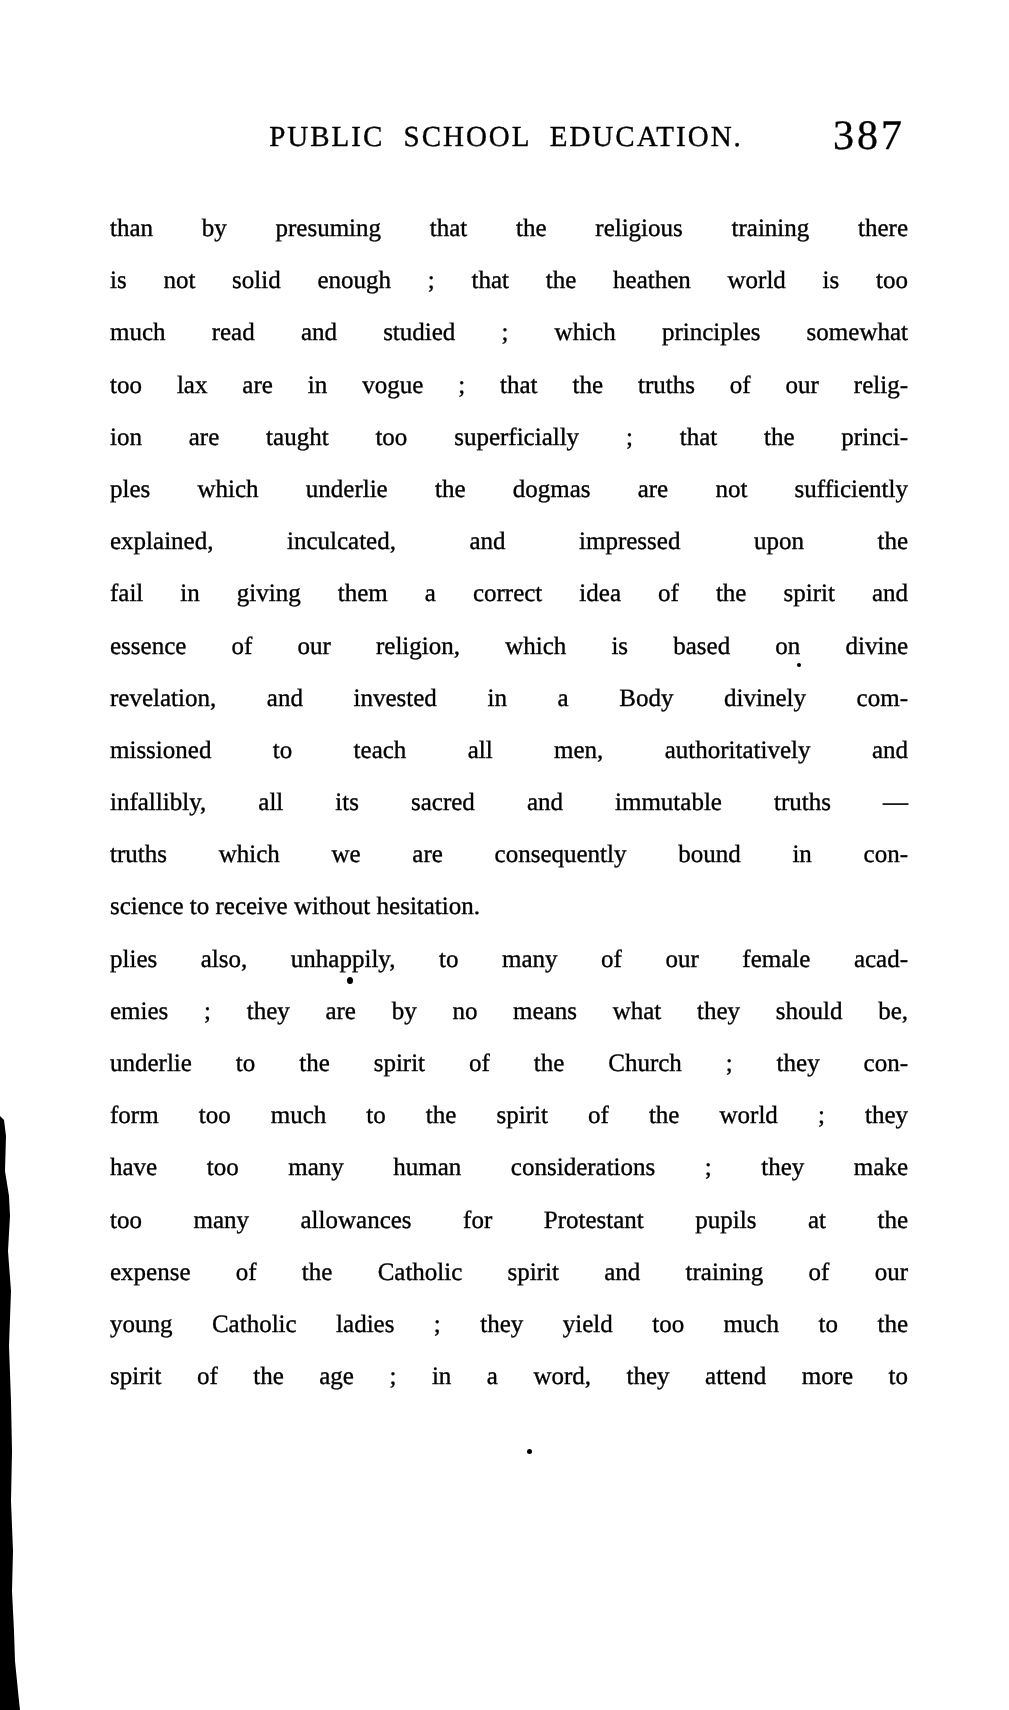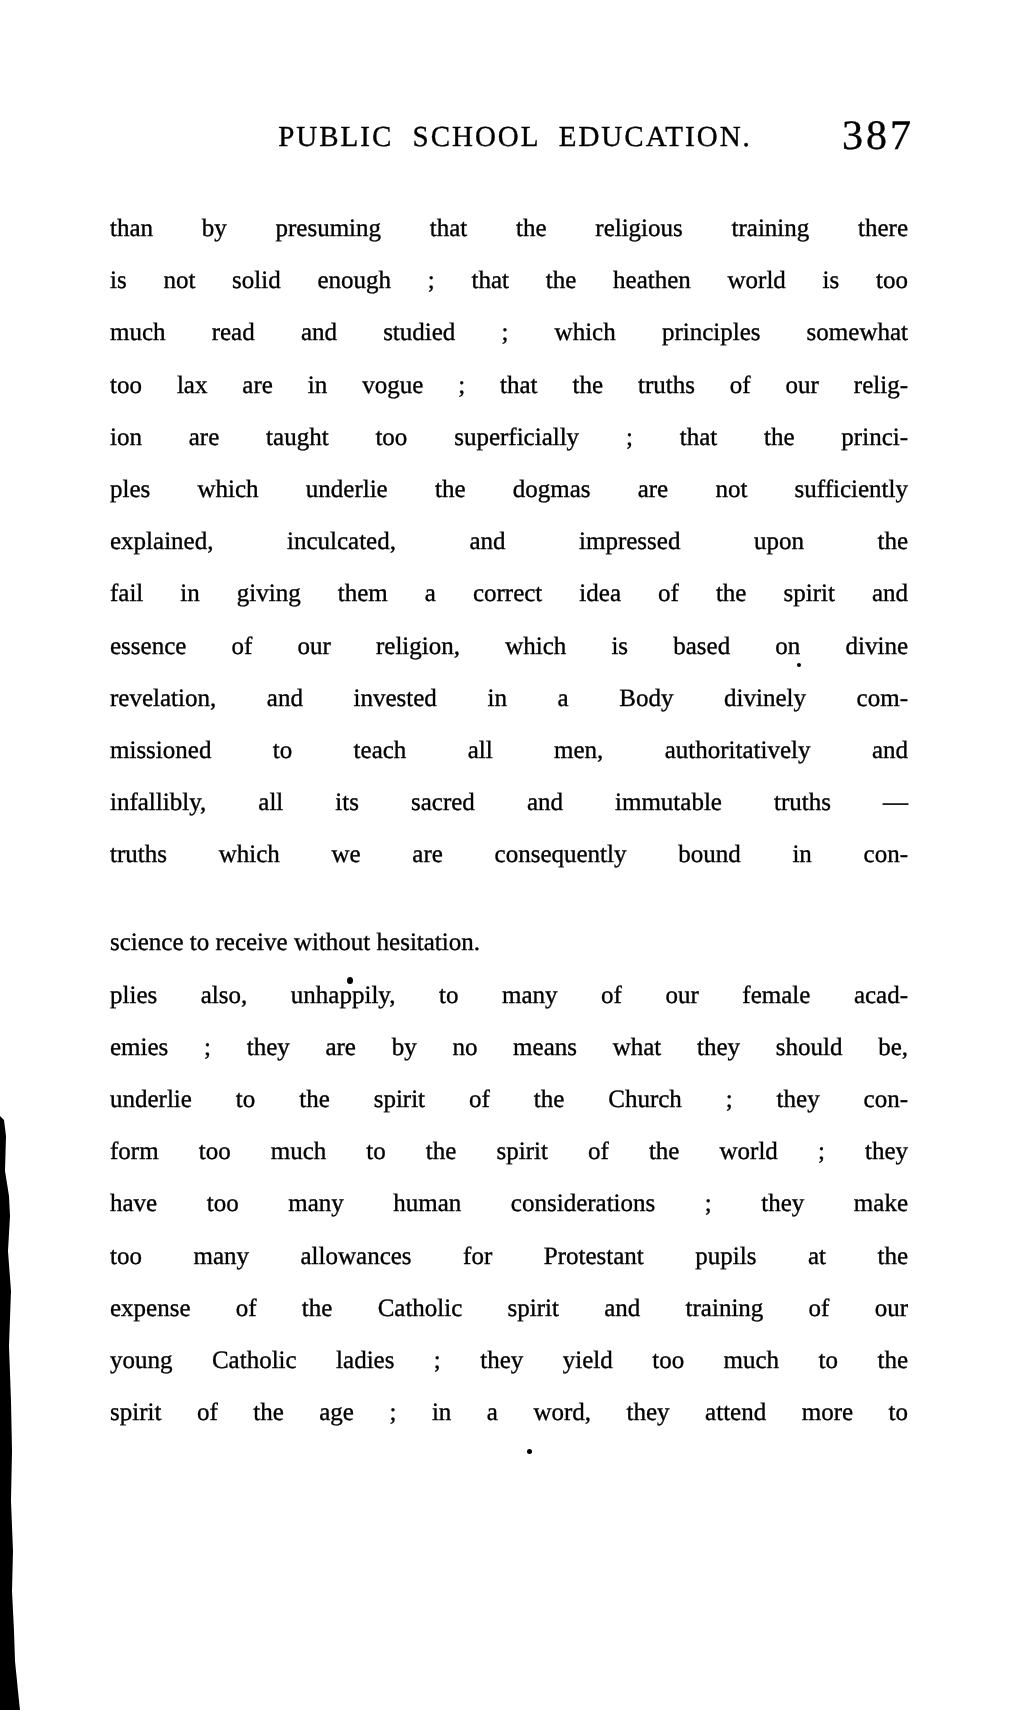--- a/index.html
+++ b/index.html
@@ -13,21 +13,21 @@
     height: 1710px;
     background: #ffffff;
     overflow: hidden;
     font-family: "Liberation Serif", "DejaVu Serif", serif;
     color: #000000;
     -webkit-text-stroke: 0.35px #000000;
     text-rendering: geometricPrecision;
   }
   .header {
     position: absolute;
-    left: 116px;
+    left: 107px;
     top: 112px;
     width: 798px;
     height: 52px;
     text-align: center;
   }
   .running-title {
     position: absolute;
     left: 50%;
     transform: translateX(-50%);
     top: 9px;
@@ -53,21 +53,20 @@
     height: 52.2px;
     line-height: 52.2px;
     font-size: 25px;
     text-align: justify;
     text-align-last: justify;
     white-space: normal;
     overflow: visible;
   }
   .line.para-last {
     text-align-last: left;
-    margin-top: 36px;
   }
   .line.indent {
     padding-left: 27px;
   }
   .scan-strip {
     position: absolute;
     left: 0;
     top: 1116px;
     width: 20px;
     height: 594px;

